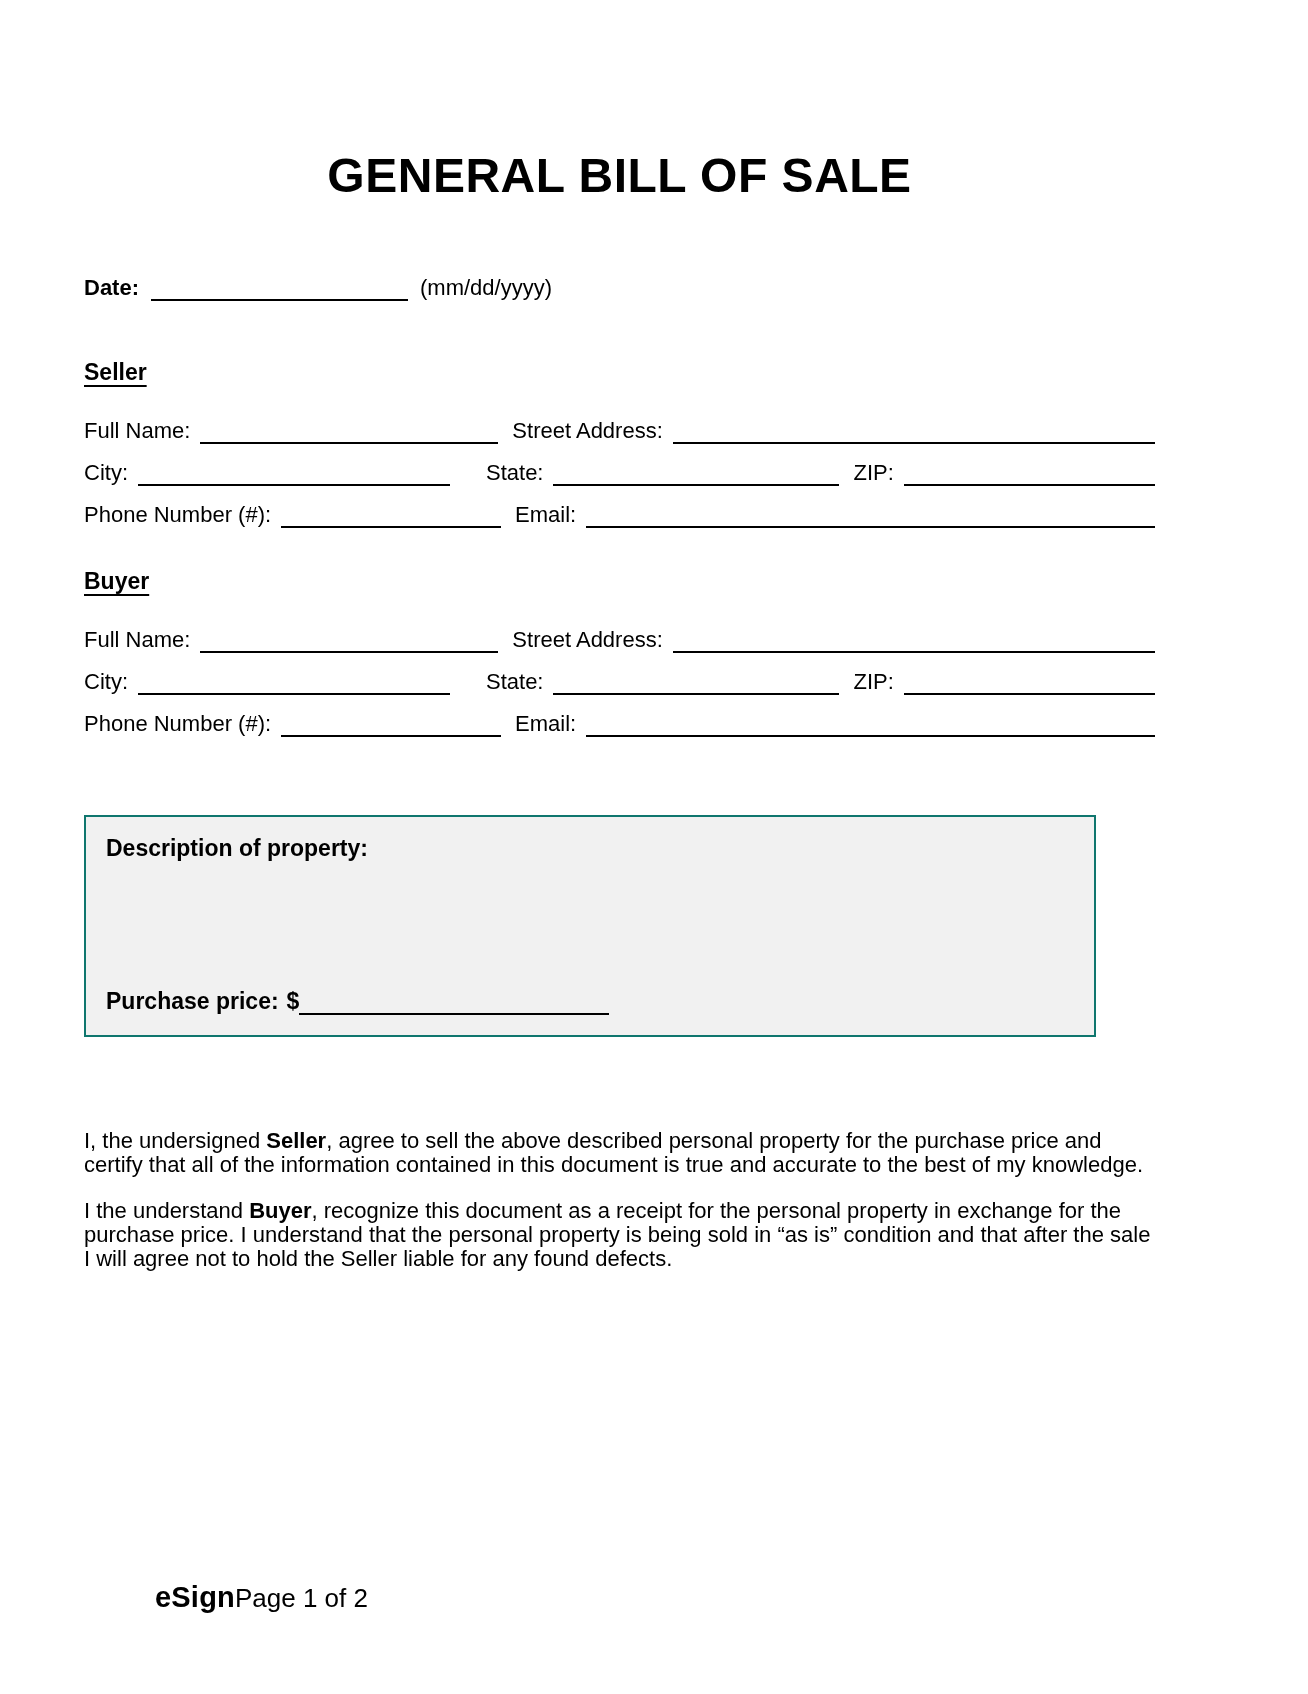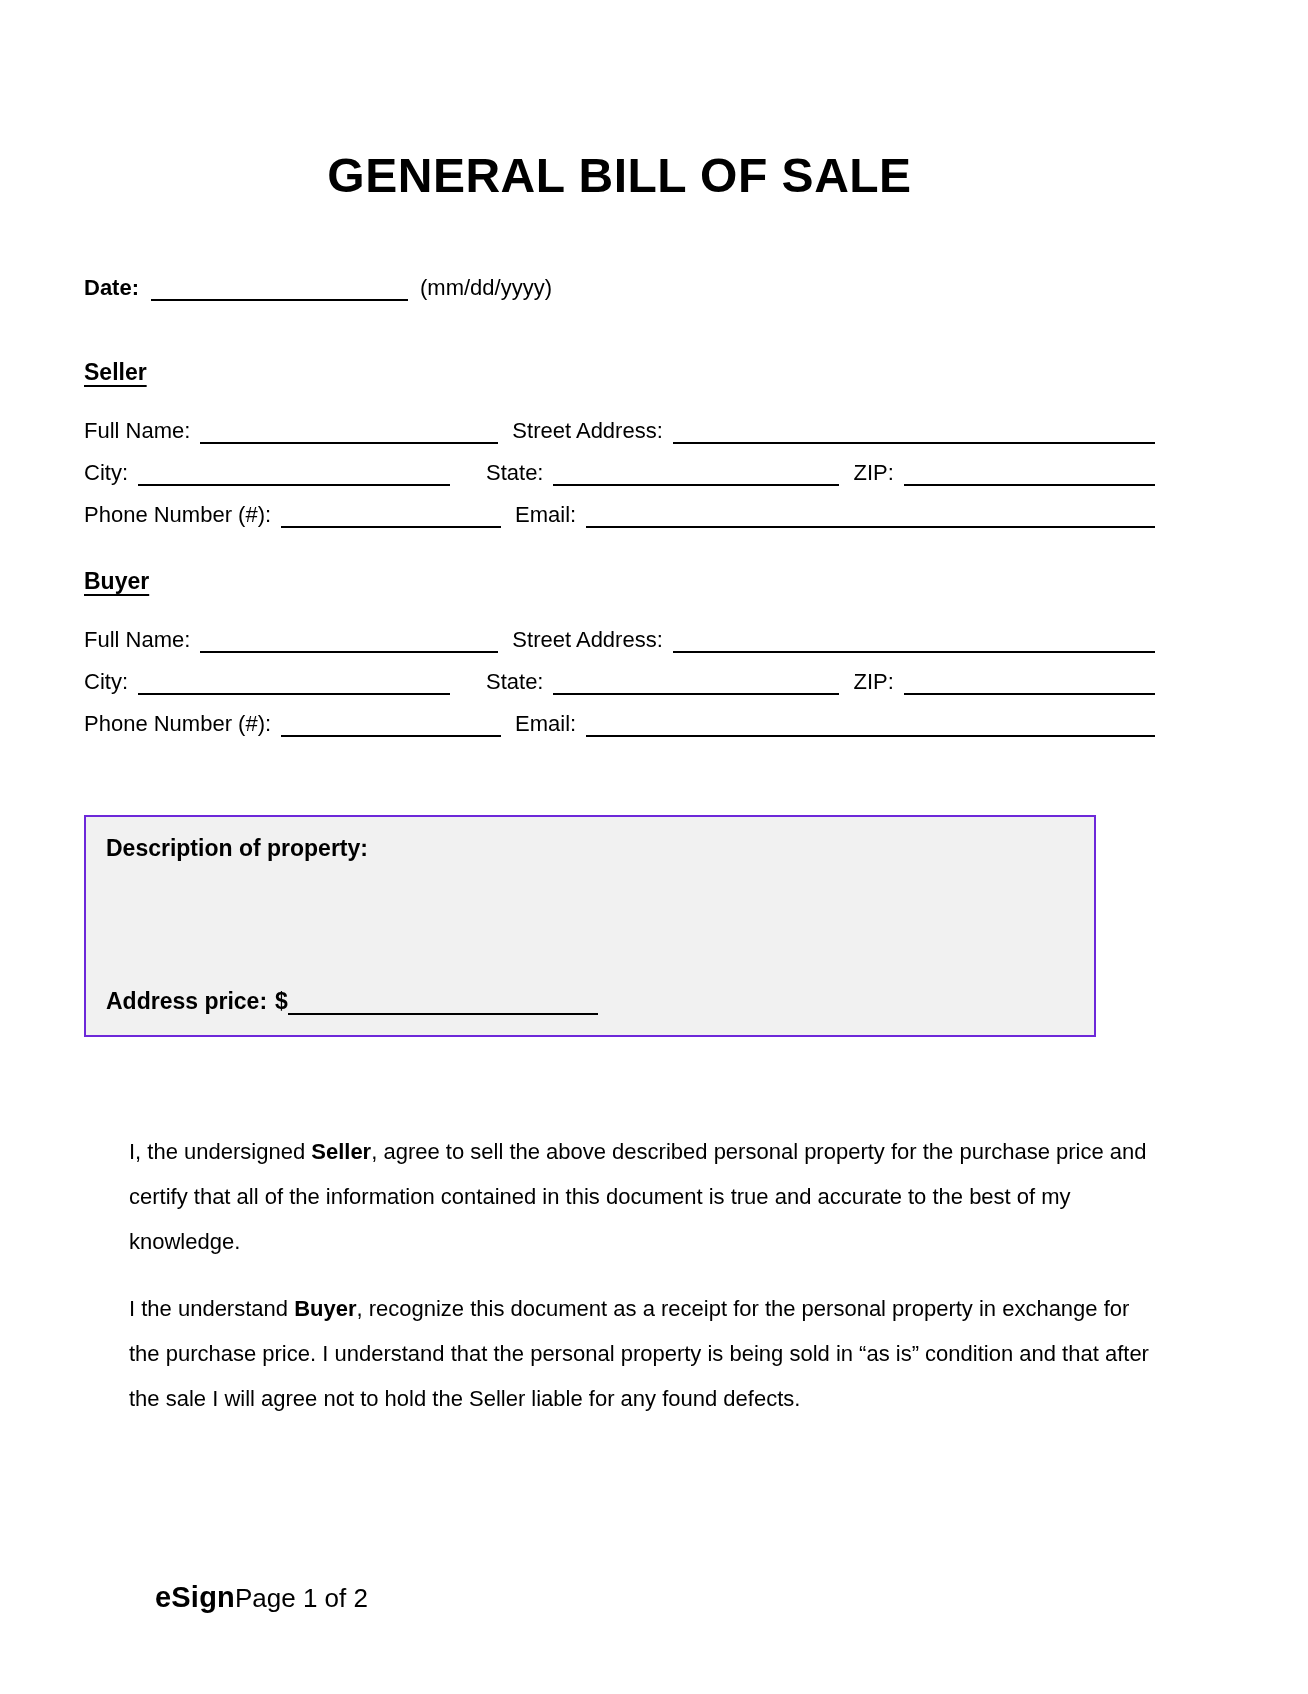--- a/index.html
+++ b/index.html
@@ -61,38 +61,37 @@
   .w-fullname { width: 298px; }
   .w-city { width: 312px; }
   .w-state { width: 286px; }
   .w-phone { width: 220px; }
   .grow { flex: 1 1 auto; }
   .prop-box {
     margin-top: 74px;
     width: 1012px;
     height: 222px;
     background: #f1f1f1;
-    border: 2px solid #6d28d9;
+    border: 2px solid #0f766e;
     padding: 18px 20px 20px 20px;
     display: flex;
     flex-direction: column;
     justify-content: space-between;
   }
   .prop-box .box-label { font-size: 23px; font-weight: 700; }
   .price-row {
     display: flex;
     align-items: flex-end;
     font-size: 23px;
   }
   .price-row .dollar { margin-left: 8px; }
   .w-price { width: 310px; }
   .clause {
     font-size: 22px;
-    line-height: 45px;
-    margin-left: 45px;
+    line-height: 24px;
   }
   .clause.seller { margin-top: 92px; }
   .clause.buyer { margin-top: 22px; }
   .page-footer {
     position: absolute;
     left: 155px;
     right: 153px;
     bottom: 80px;
     display: flex;
     justify-content: flex-start;
@@ -158,21 +157,21 @@
       <span class="lbl">Phone Number (#):</span>
       <span class="fline w-phone"></span>
       <span class="lbl pair">Email:</span>
       <span class="fline grow"></span>
     </div>
   </section>
 
   <div class="prop-box">
     <div class="box-label">Description of property:</div>
     <div class="price-row">
-      <span class="b">Address price:</span>
+      <span class="b">Purchase price:</span>
       <span class="b dollar">$</span>
       <span class="fline w-price"></span>
     </div>
   </div>
 
   <p class="clause seller"><span>I, the undersigned </span><strong>Seller</strong><span>, agree to sell the above described personal property for the purchase price and certify that all of the information contained in this document is true and accurate to the best of my knowledge.</span></p>
 
   <p class="clause buyer"><span>I the understand </span><strong>Buyer</strong><span>, recognize this document as a receipt for the personal property in exchange for the purchase price. I understand that the personal property is being sold in “as is” condition and that after the sale I will agree not to hold the Seller liable for any found defects.</span></p>
 
   <div class="page-footer">

